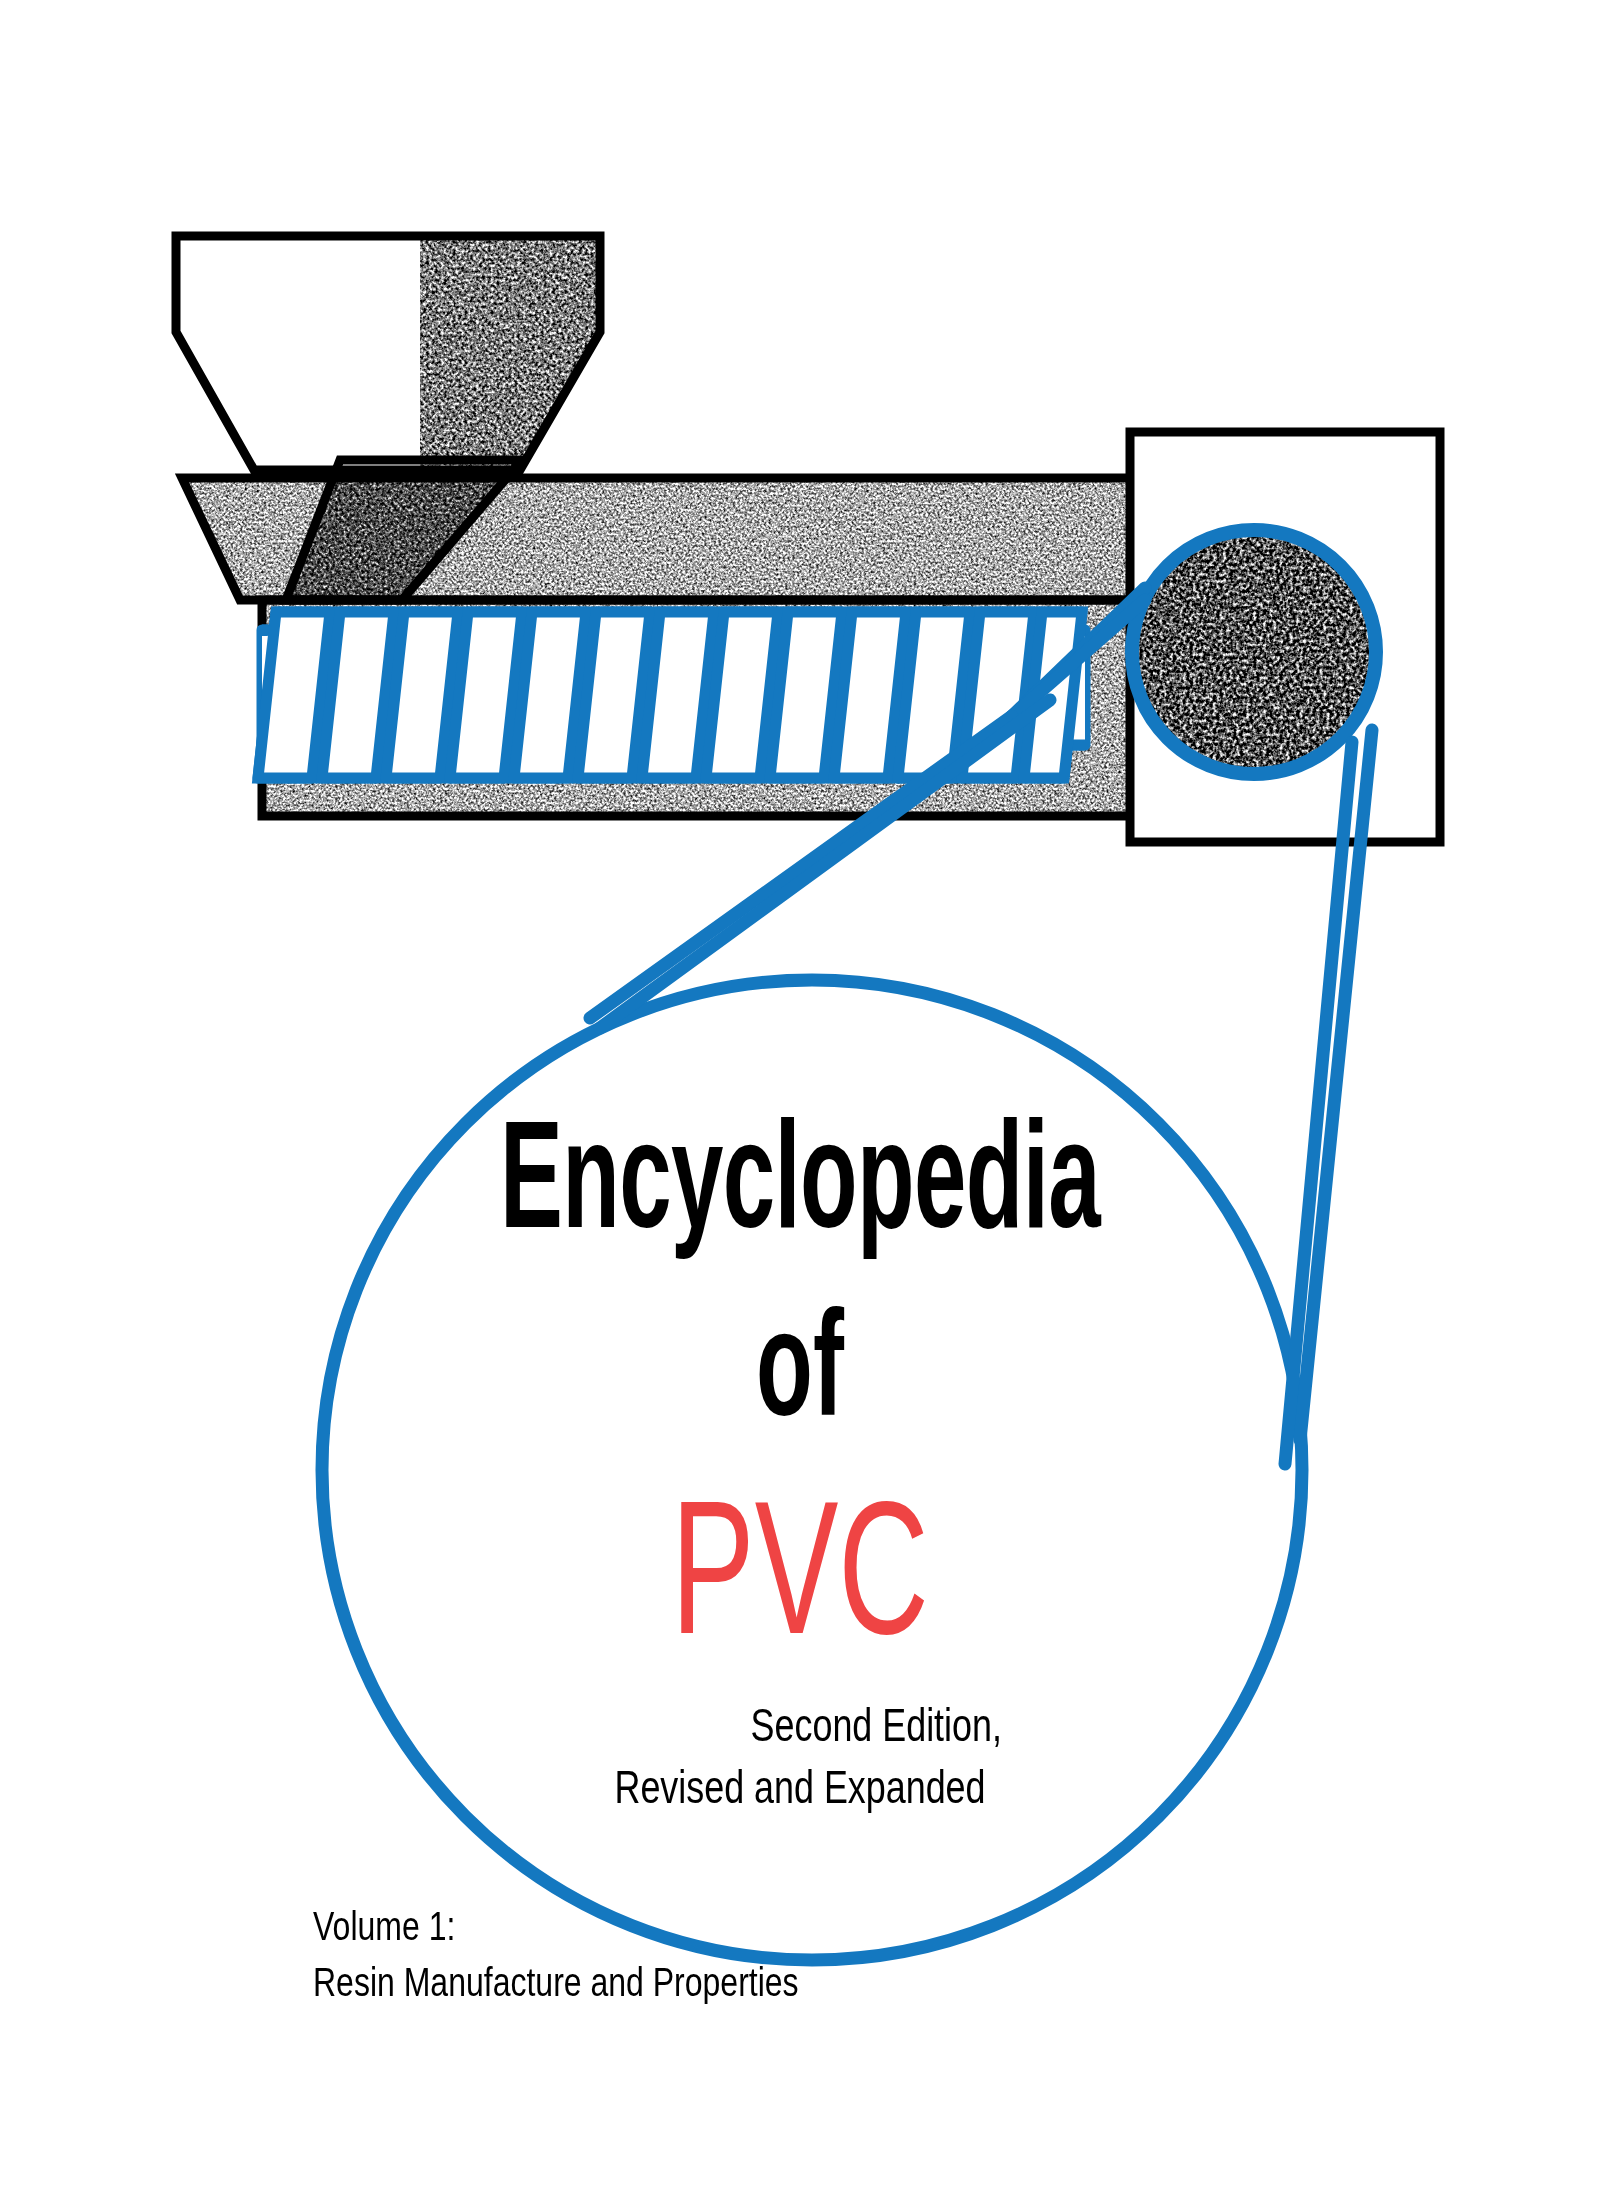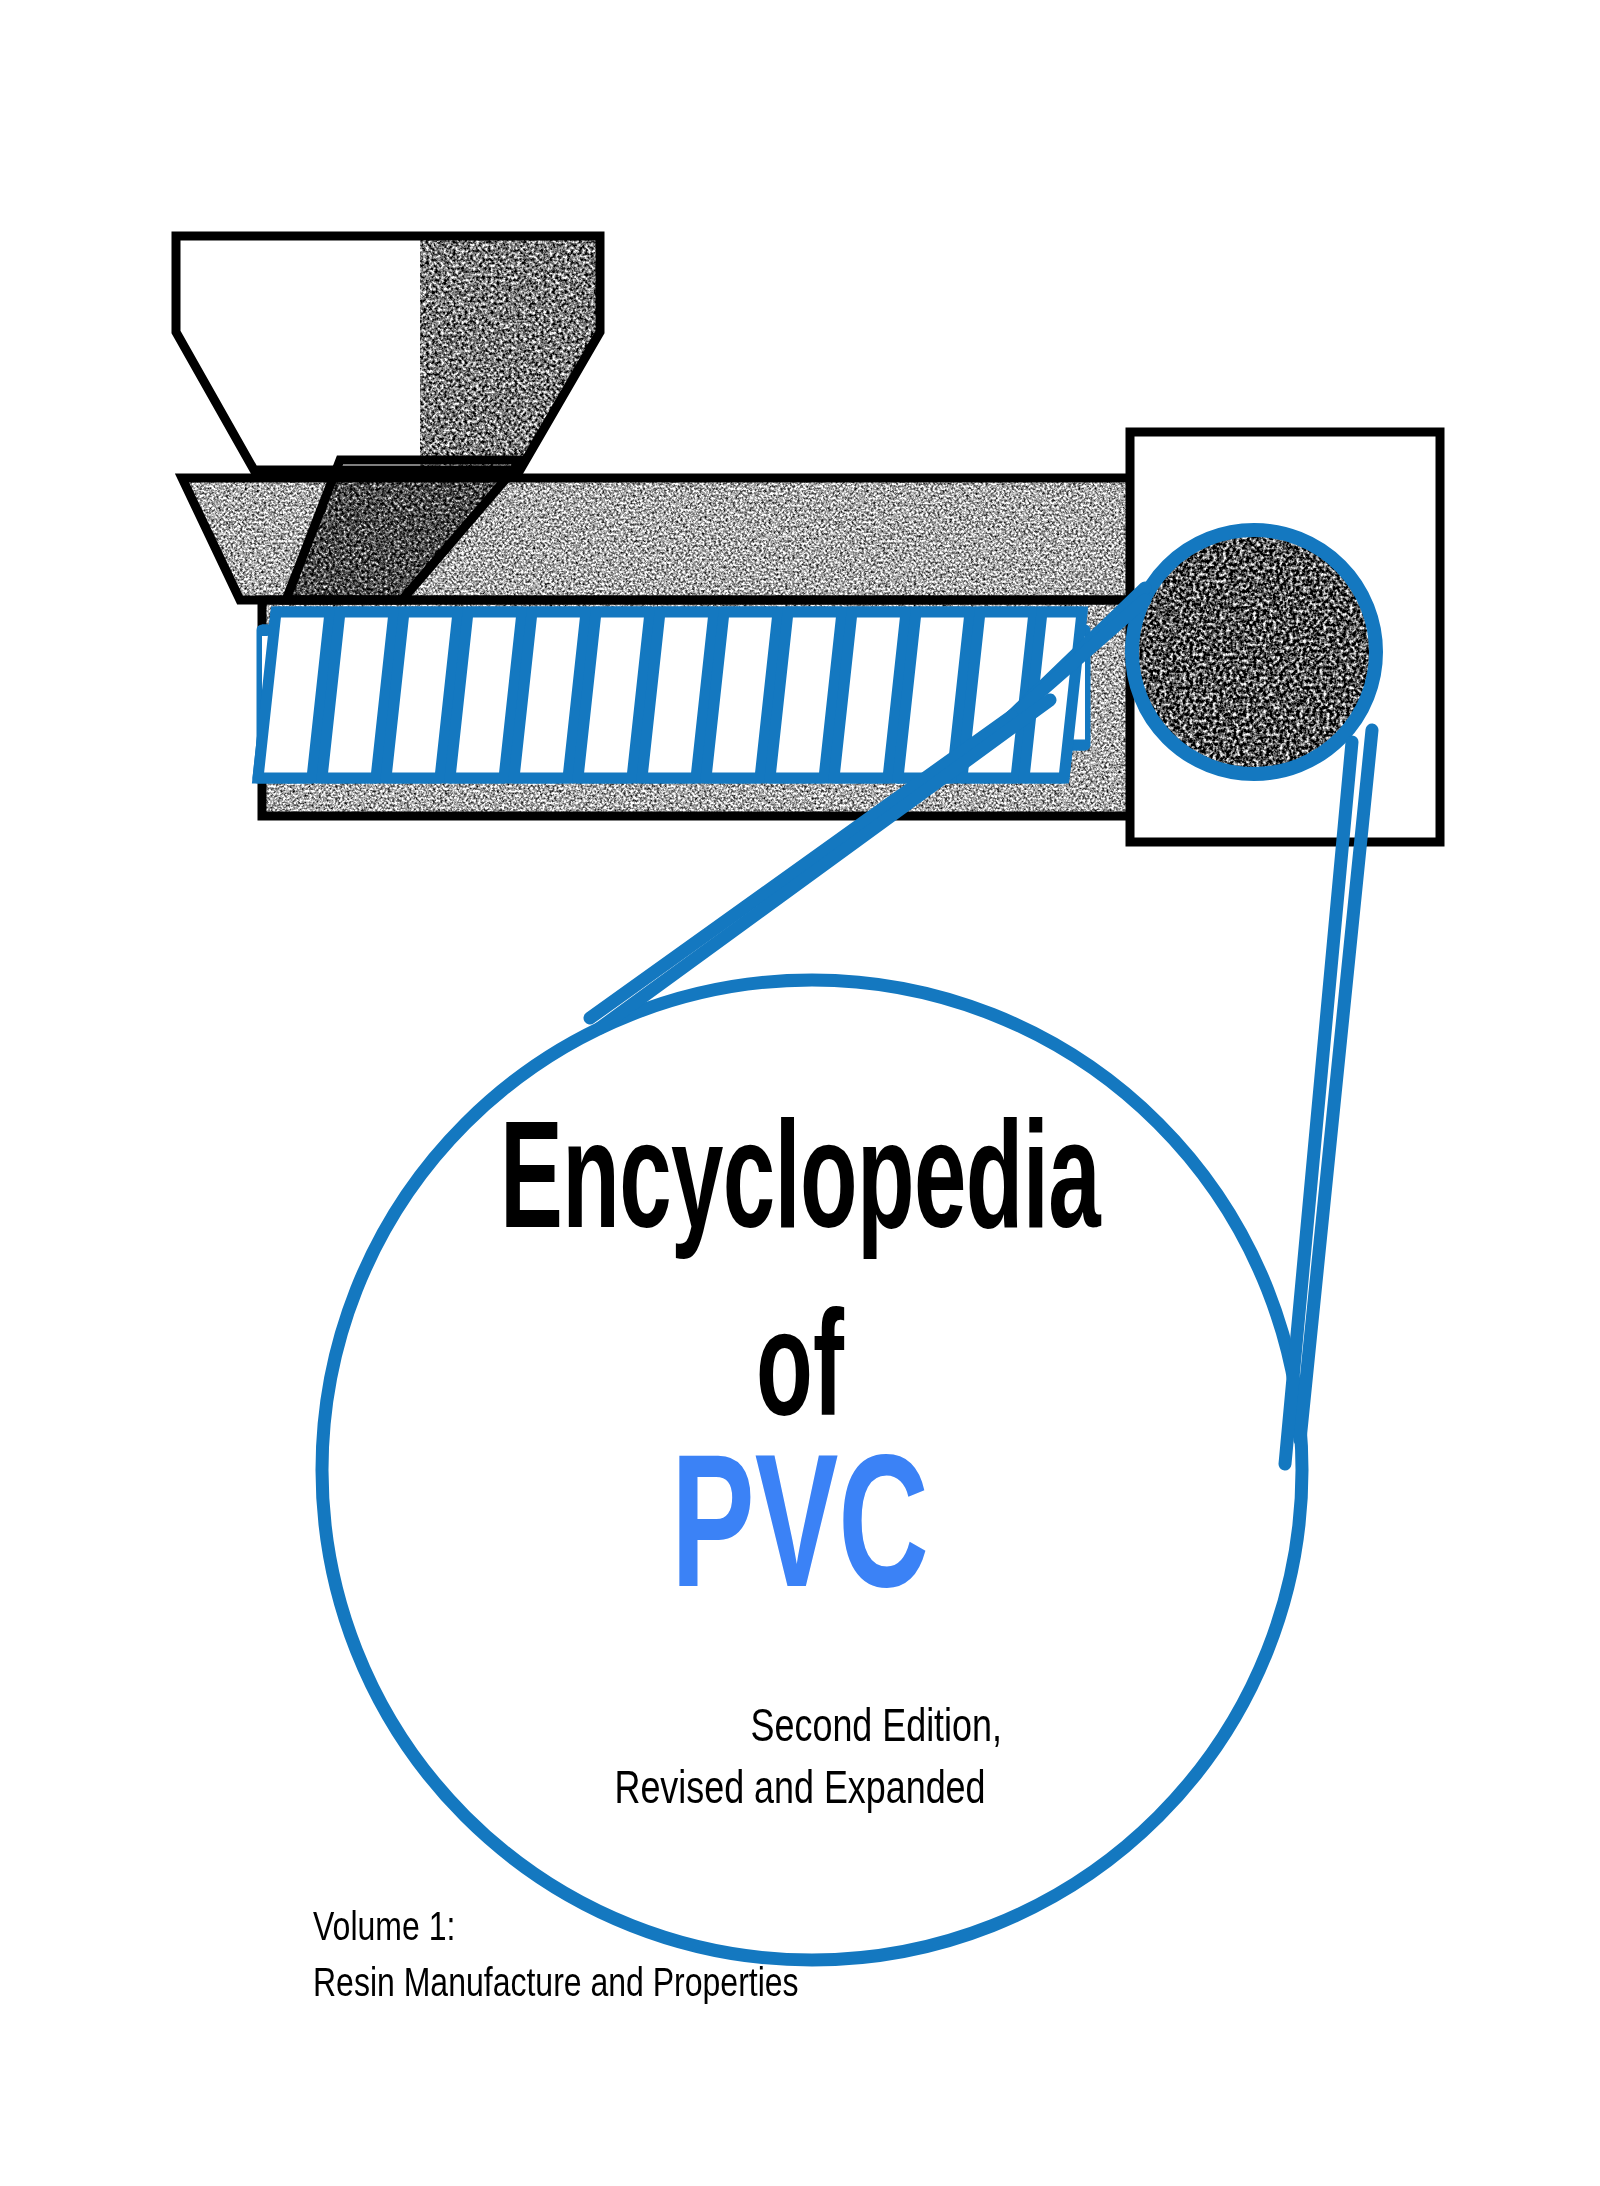--- a/index.html
+++ b/index.html
@@ -39,24 +39,24 @@
     transform-origin:center top;
   }
   #title-of{
     left:800px;top:1288px;
     transform:translateX(-50%);
     font-size:150px;line-height:150px;font-weight:bold;
   }
   #title-of .scaleX{display:block;transform:scaleX(0.62);transform-origin:center top;}
 
   #title-pvc{
-    left:800px;top:1425px;
-    transform:translateX(-50%);
-    font-size:190px;line-height:190px;font-weight:bold;
-    color:#3b82f6;
+    left:800px;top:1472px;
+    transform:translateX(-50%);
+    font-size:190px;line-height:190px;font-weight:normal;
+    color:#ef4444;
   }
   #title-pvc .scaleX{display:block;transform:scaleX(0.66);transform-origin:center top;}
 
   #edition{
     left:800px;top:1694px;
     transform:translateX(-50%);
     text-align:center;
   }
   #edition div{
     font-size:46px;line-height:62px;font-weight:500;text-align:right;

